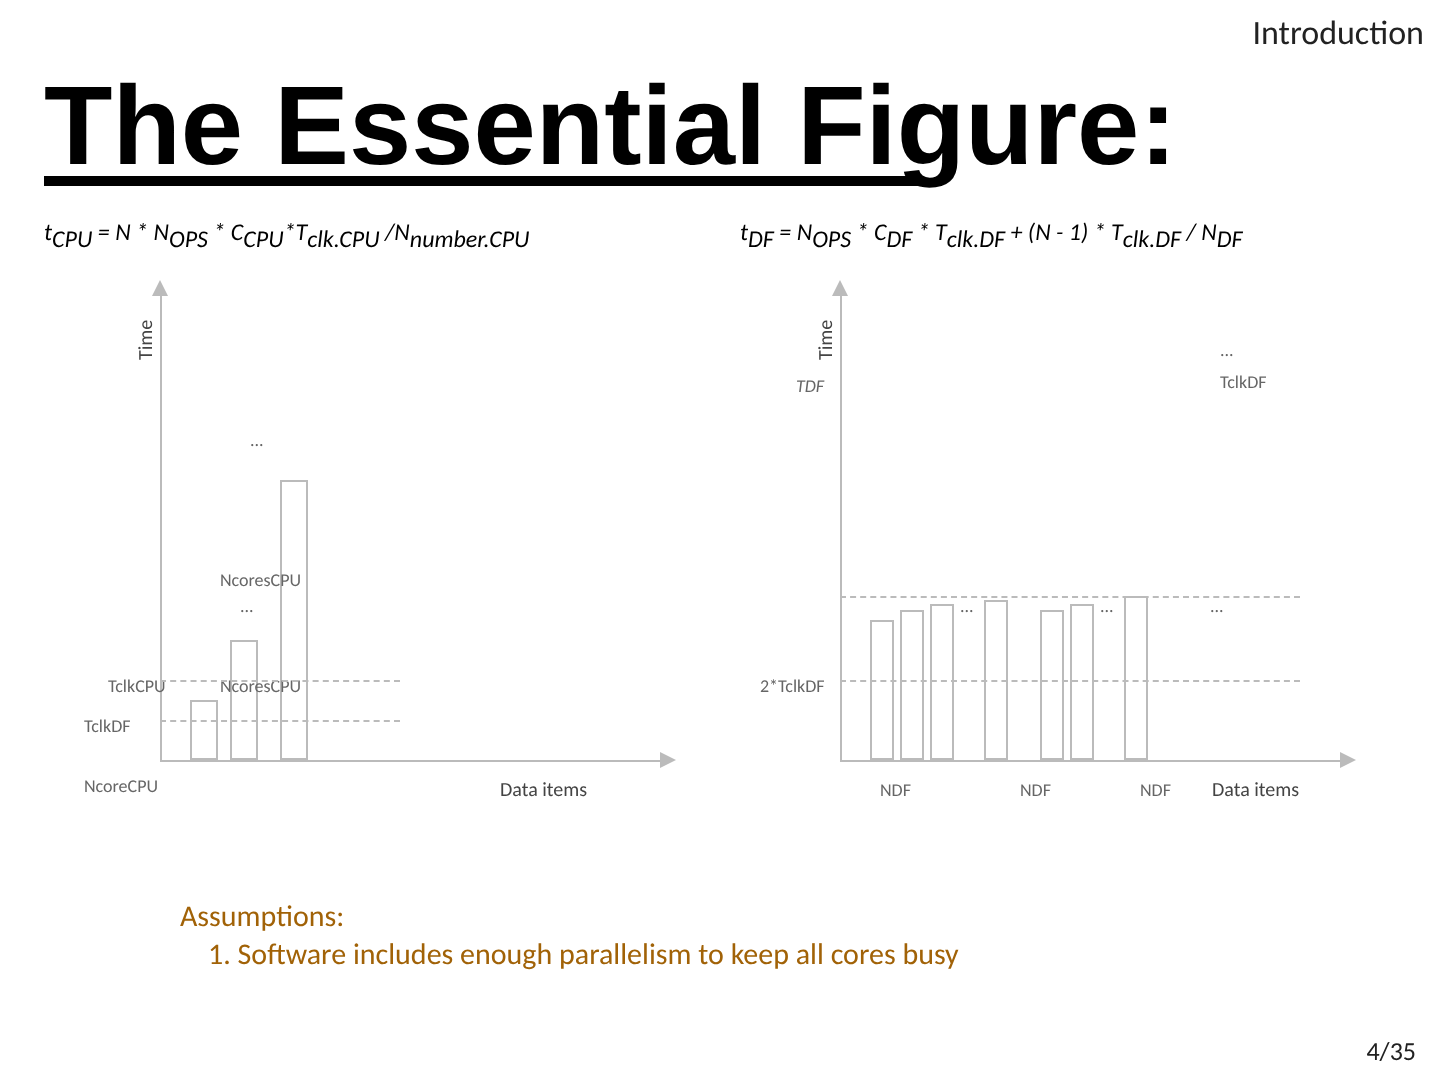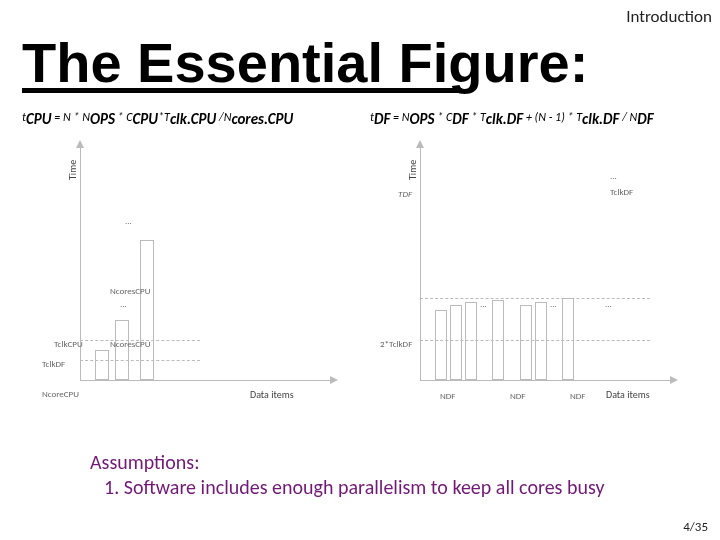--- a/index.html
+++ b/index.html
@@ -35,21 +35,21 @@
     height: 5px;
     background: #000;
   }
   .formula {
     position: absolute;
     font-size: 12px;
     color: #000;
     font-style: italic;
     white-space: nowrap;
   }
-  .formula sub { font-size: 15px; vertical-align: sub; font-weight: bold; }
+  .formula sub { font-size: 12px; vertical-align: sub; }
   .formula-left { top: 110px; left: 22px; }
   .formula-right { top: 110px; left: 370px; }
   .chart-zone {
     position: absolute;
     top: 140px;
     left: 30px;
     width: 660px;
     height: 290px;
   }
   .chart {
@@ -105,41 +105,41 @@
   }
   .dotted-line {
     position: absolute;
     border-top: 1px dashed #bbb;
     height: 0;
   }
   .assumptions {
     position: absolute;
     left: 90px;
     top: 450px;
-    font-size: 20px;
-    color: #701a75;
+    font-size: 15px;
+    color: #a16207;
     line-height: 1.25;
   }
   .page-num {
     position: absolute;
     right: 12px;
     bottom: 6px;
     font-size: 13px;
     color: #222;
   }
 </style>
 </head>
 <body>
 
 <div class="header-label">Introduction</div>
 
 <div class="title">The Essential Figure:</div>
 <div class="title-rule"></div>
 
-<div class="formula formula-left">t<sub>CPU</sub> = N * N<sub>OPS</sub> * C<sub>CPU</sub>*T<sub>clk.CPU</sub> /N<sub>cores.CPU</sub></div>
+<div class="formula formula-left">t<sub>CPU</sub> = N * N<sub>OPS</sub> * C<sub>CPU</sub>*T<sub>clk.CPU</sub> /N<sub>number.CPU</sub></div>
 <div class="formula formula-right">t<sub>DF</sub> = N<sub>OPS</sub> * C<sub>DF</sub> * T<sub>clk.DF</sub> + (N - 1) * T<sub>clk.DF</sub> / N<sub>DF</sub></div>
 
 <div class="chart-zone">
 
   <div class="chart left">
     <div class="axis y-axis"></div>
     <div class="axis x-axis"></div>
     <div class="arrow-up"></div>
     <div class="arrow-right"></div>
     <div class="axis-label y-label" style="left:26px; top:40px;">Time</div>

